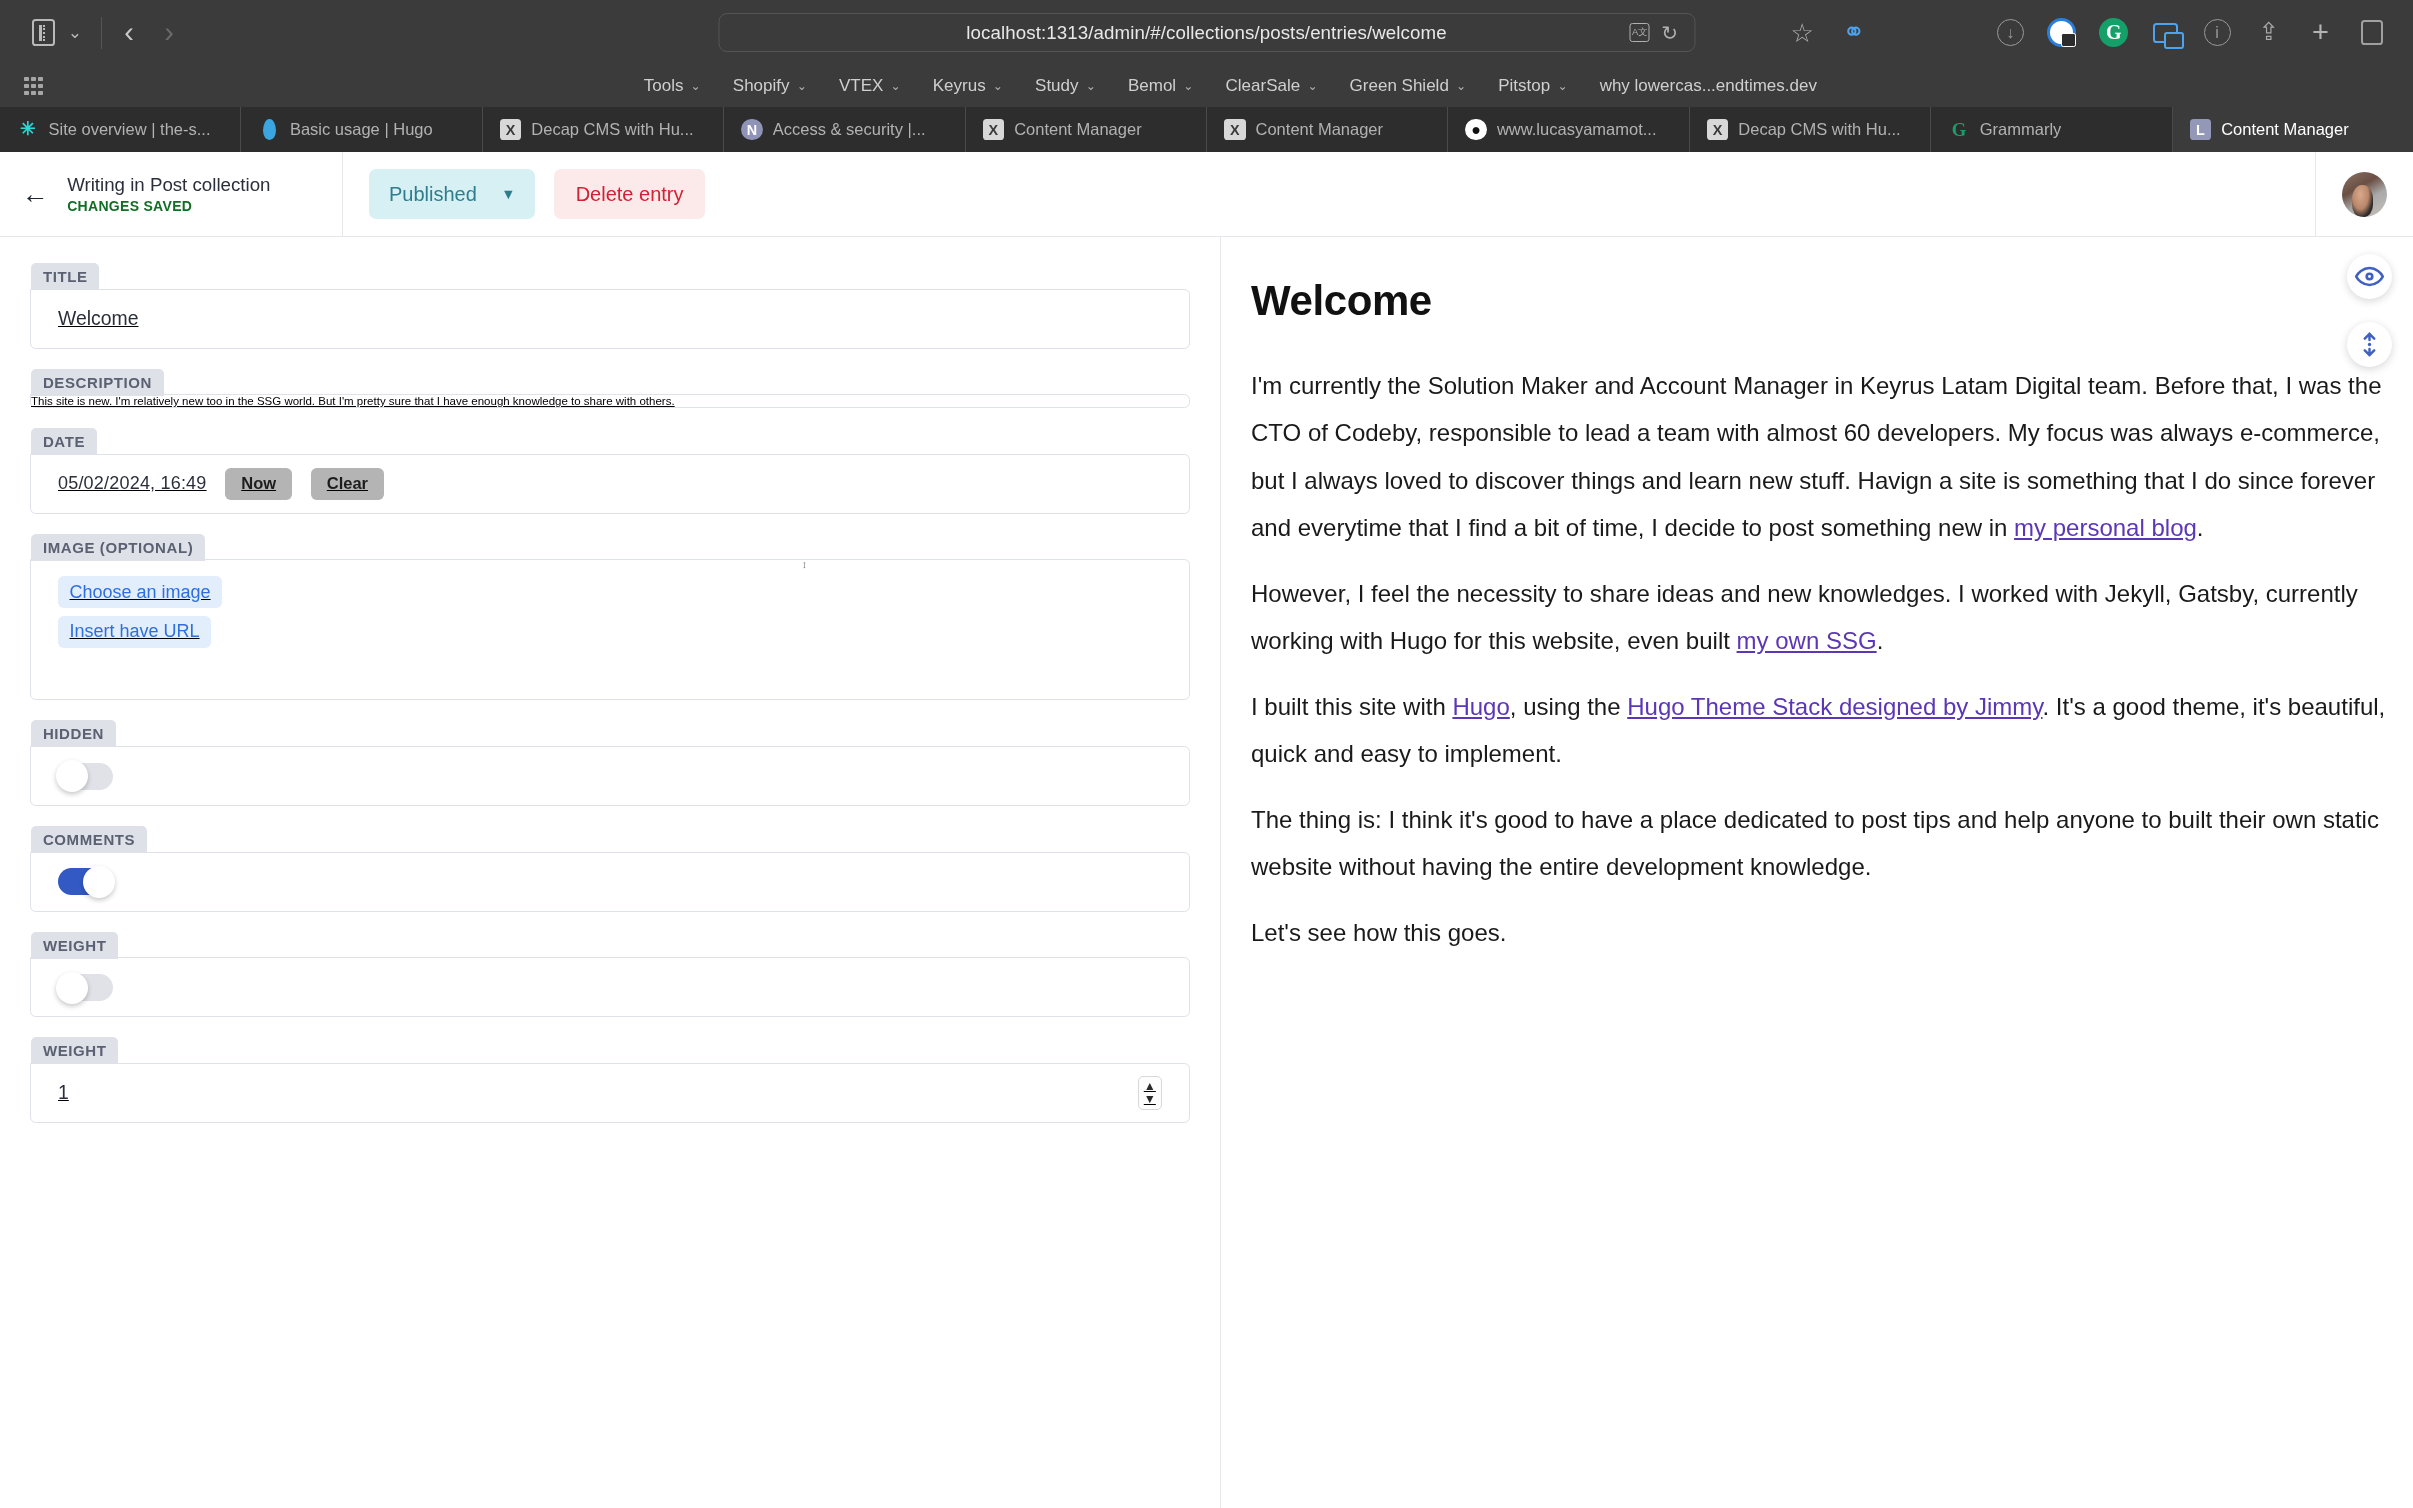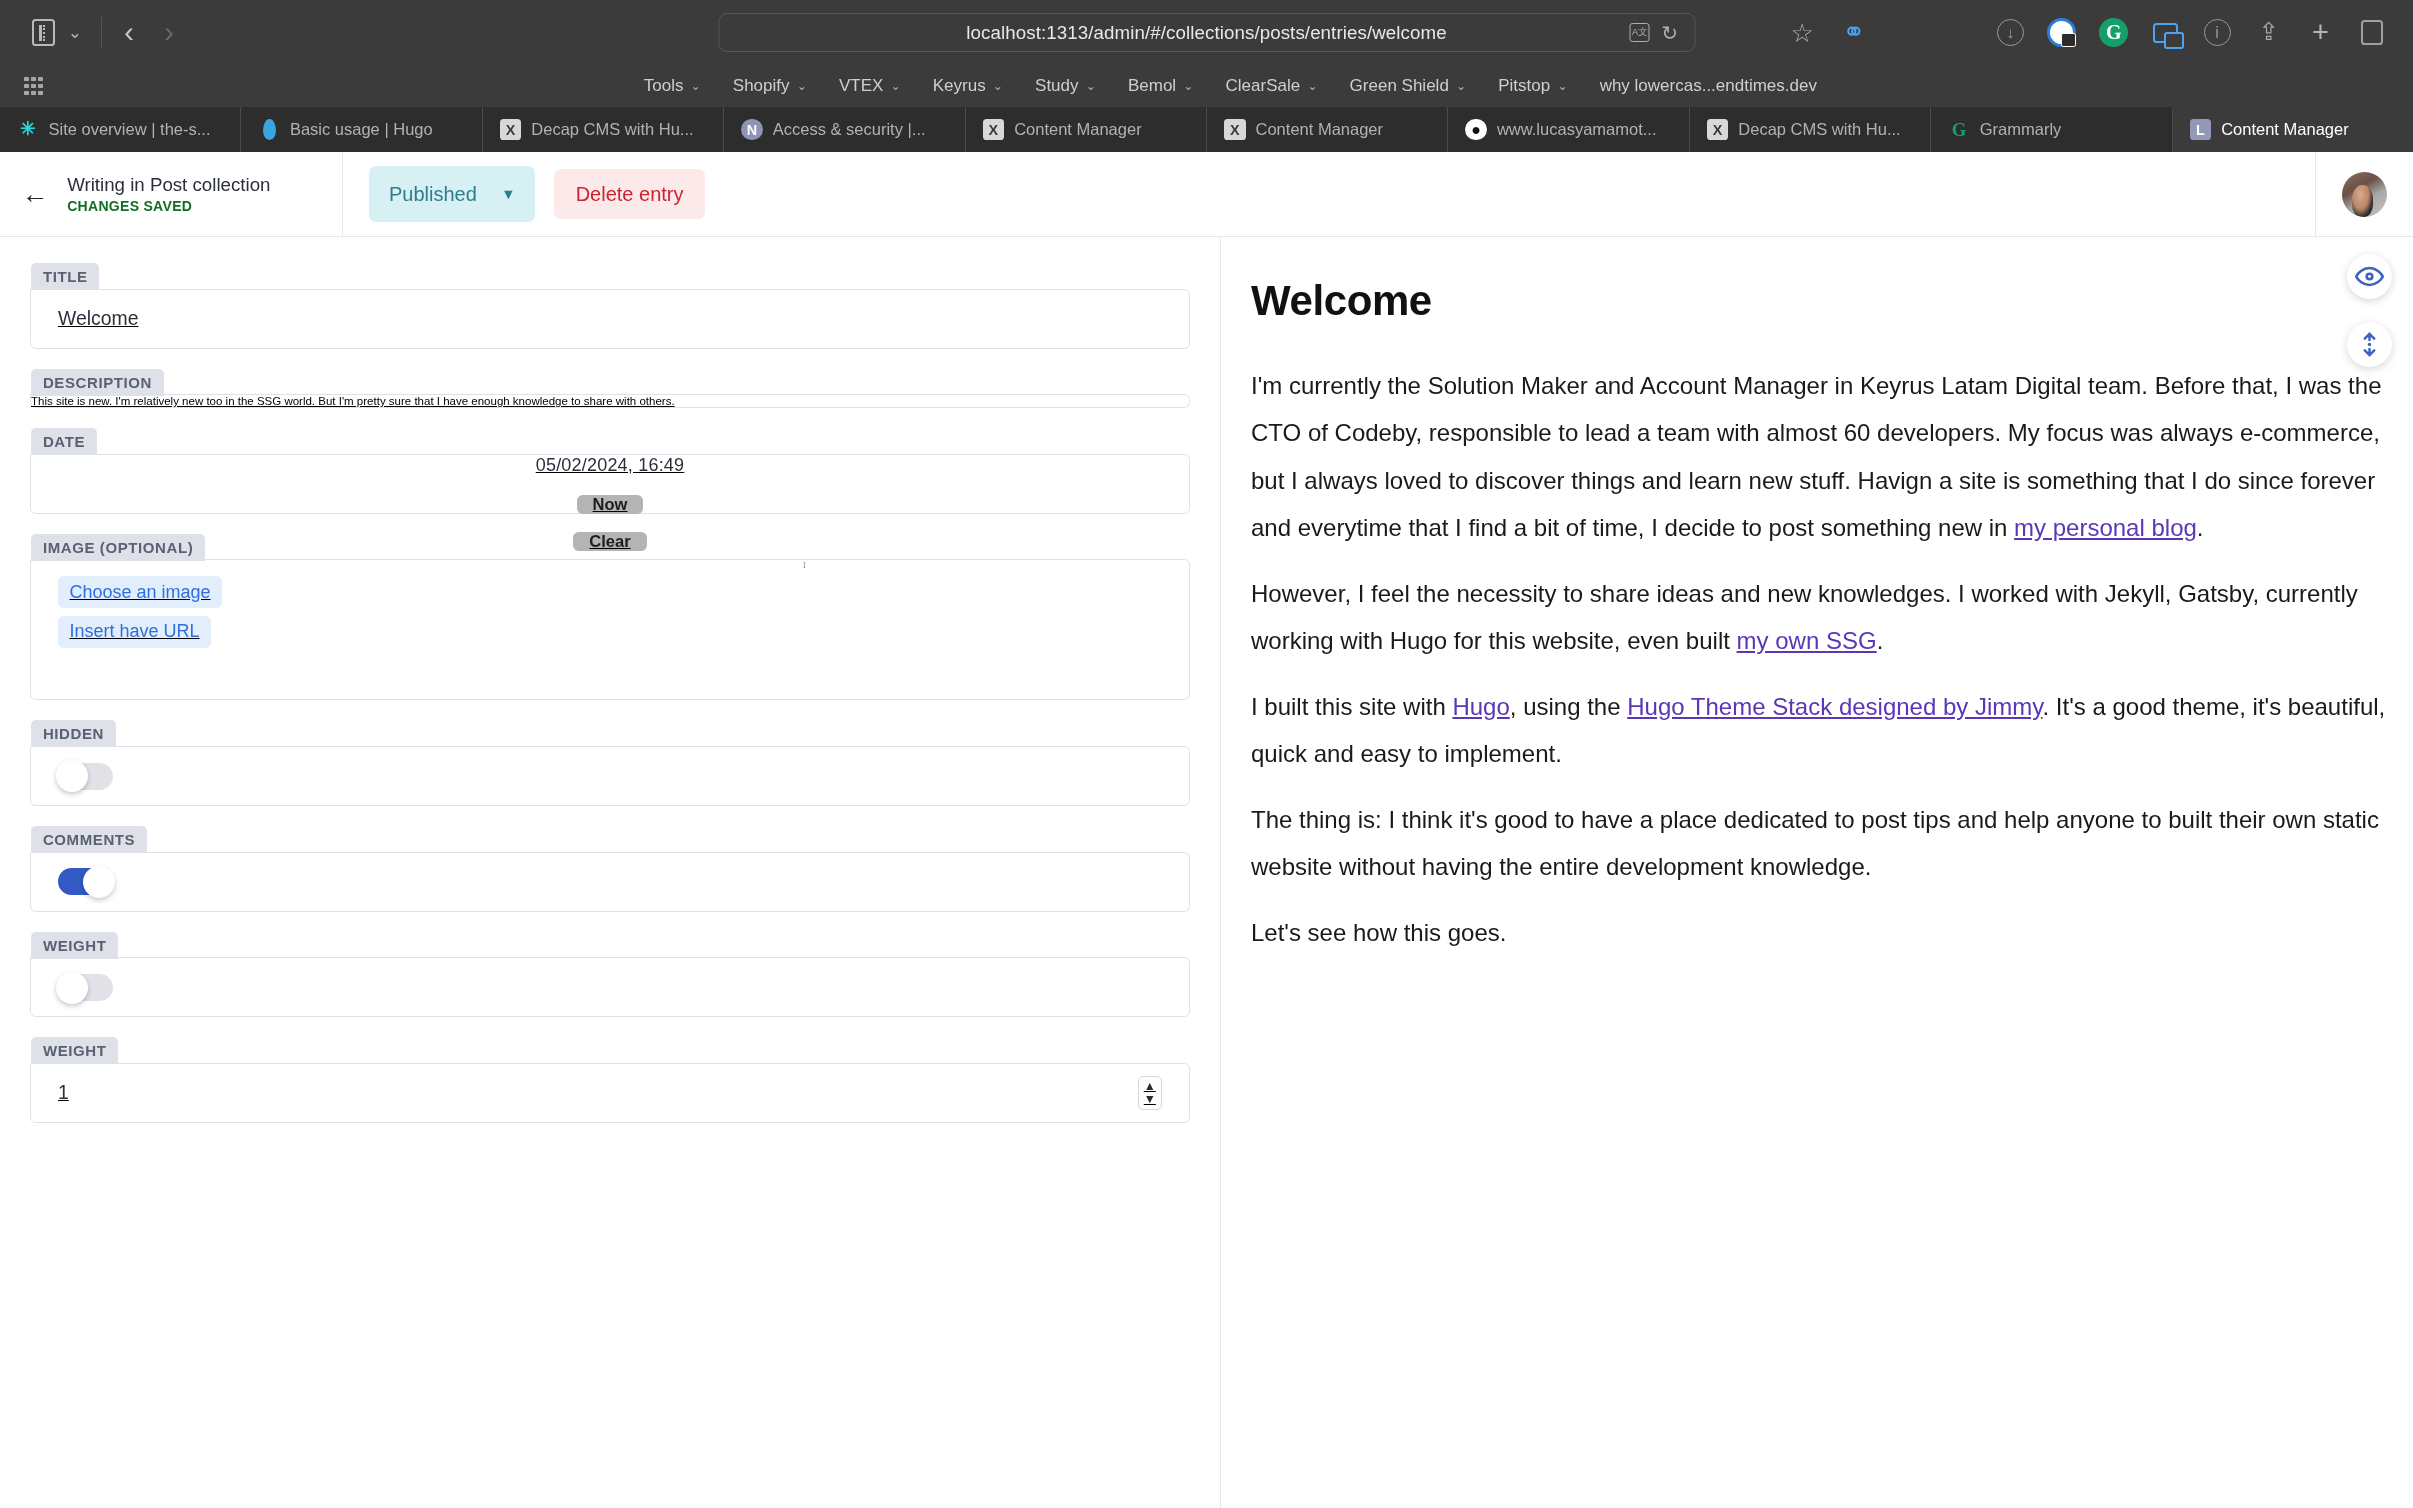--- a/index.html
+++ b/index.html
@@ -150,21 +150,21 @@
     width: 343px; display: flex; align-items: center; gap: 18.7px; padding-left: 21.5px;
     border-right: 1.4px solid #e6e6eb;
   }
   .back-arrow { font-size: 27px; color: #1e2532; line-height: 1; }
   .hdr-titles { display: flex; flex-direction: column; gap: 2.9px; }
   .hdr-title { font-size: 18.7px; color: #2a2f3a; }
   .hdr-saved { font-size: 14px; font-weight: bold; color: #126e25; letter-spacing: 0.3px; }
   .hdr-actions { display: flex; align-items: center; gap: 18.7px; padding-left: 26px; }
   .btn-published {
     background: #d7f0f4; color: #2e7d8c; border: none; border-radius: 7.2px;
-    height: 56px; padding: 0 20px; font-size: 20px;
+    height: 50px; padding: 0 20px; font-size: 20px;
     display: flex; align-items: center; gap: 24.4px;
   }
   .btn-published .caret { font-size: 14.4px; color: #2e7d8c; }
   .btn-delete {
     background: #fbeae9; color: #cf2233; border: none; border-radius: 7.2px;
     height: 50px; padding: 0 21.5px; font-size: 20px; display: flex; align-items: center;
   }
   .hdr-right { margin-left: auto; display: flex; align-items: center; padding-right: 26px; border-left: 1.4px solid #e6e6eb; padding-left: 26px; }
   .avatar {
     width: 45px; height: 45px; border-radius: 50%; overflow: hidden;
@@ -192,21 +192,21 @@
     padding: 5px 11.5px 5px 11.5px; border-radius: 5px 5px 0 0;
     position: relative; z-index: 2; margin-left: 1.4px;
   }
   .field-box {
     border: 1.4px solid #dfe1e8; border-radius: 0 5.7px 5.7px 5.7px;
     background: #fff; margin-top: -1.4px; position: relative;
   }
   .fld-title .field-box { height: 60px; display: flex; align-items: center; padding: 0 27px; }
   .fld-title .val { font-size: 19.4px; color: #2a2f3a; }
 
-  .fld-date .field-box { height: 60px; display: flex; align-items: center; padding: 0 27px; gap: 18.7px; flex-direction: column; }
+  .fld-date .field-box { height: 60px; display: flex; align-items: center; padding: 0 27px; gap: 18.7px; }
   .date-val { font-size: 18px; color: #2a2f3a; letter-spacing: 0.2px; }
   .btn-gray {
     background: #b4b4b4; color: #1d1d1d; border: none; border-radius: 5.7px;
     height: 32px; padding: 0 16px; font-size: 16.5px; font-weight: bold;
   }
 
   .fld-image .field-box { height: 141px; padding: 16px 27px; display: flex; flex-direction: column; gap: 7.2px; align-items: flex-start; }
   .btn-blue {
     background: #e3eefc; color: #2f6fdd; border: none; border-radius: 5.7px;
     height: 32px; padding: 0 11.5px; font-size: 18px;

